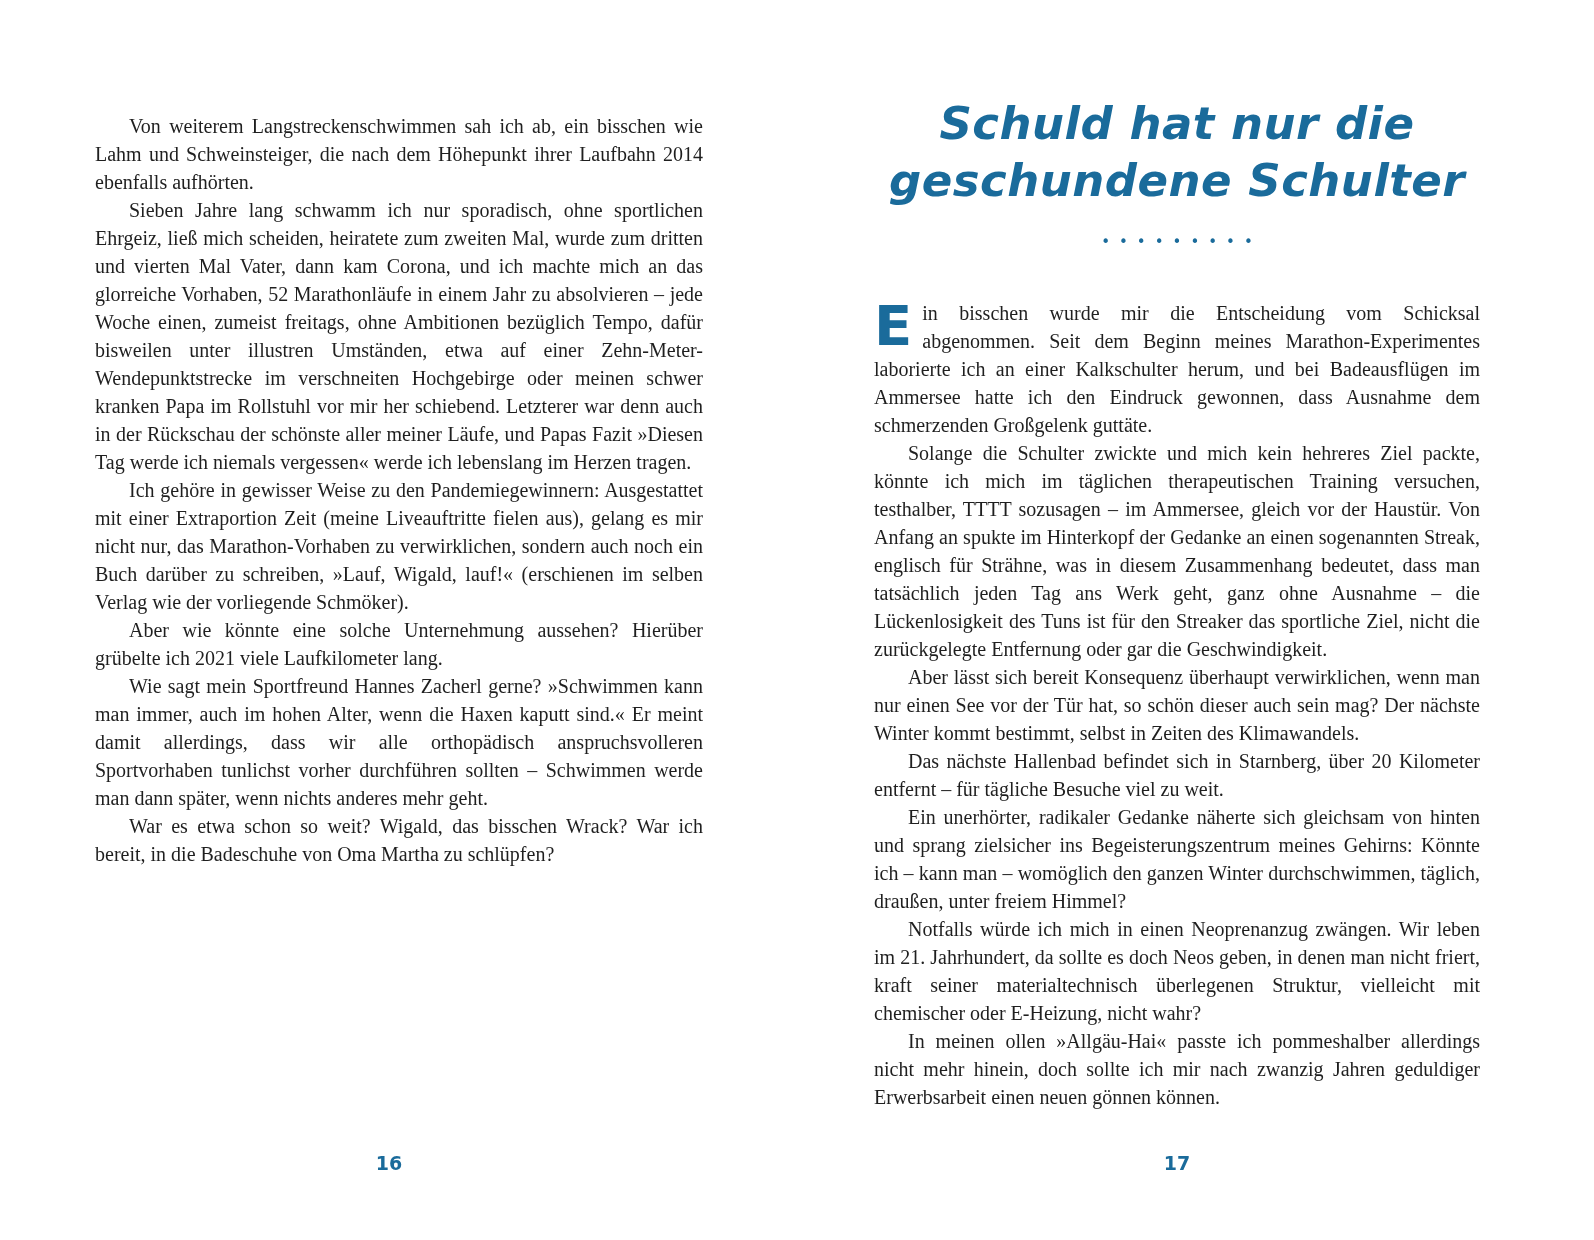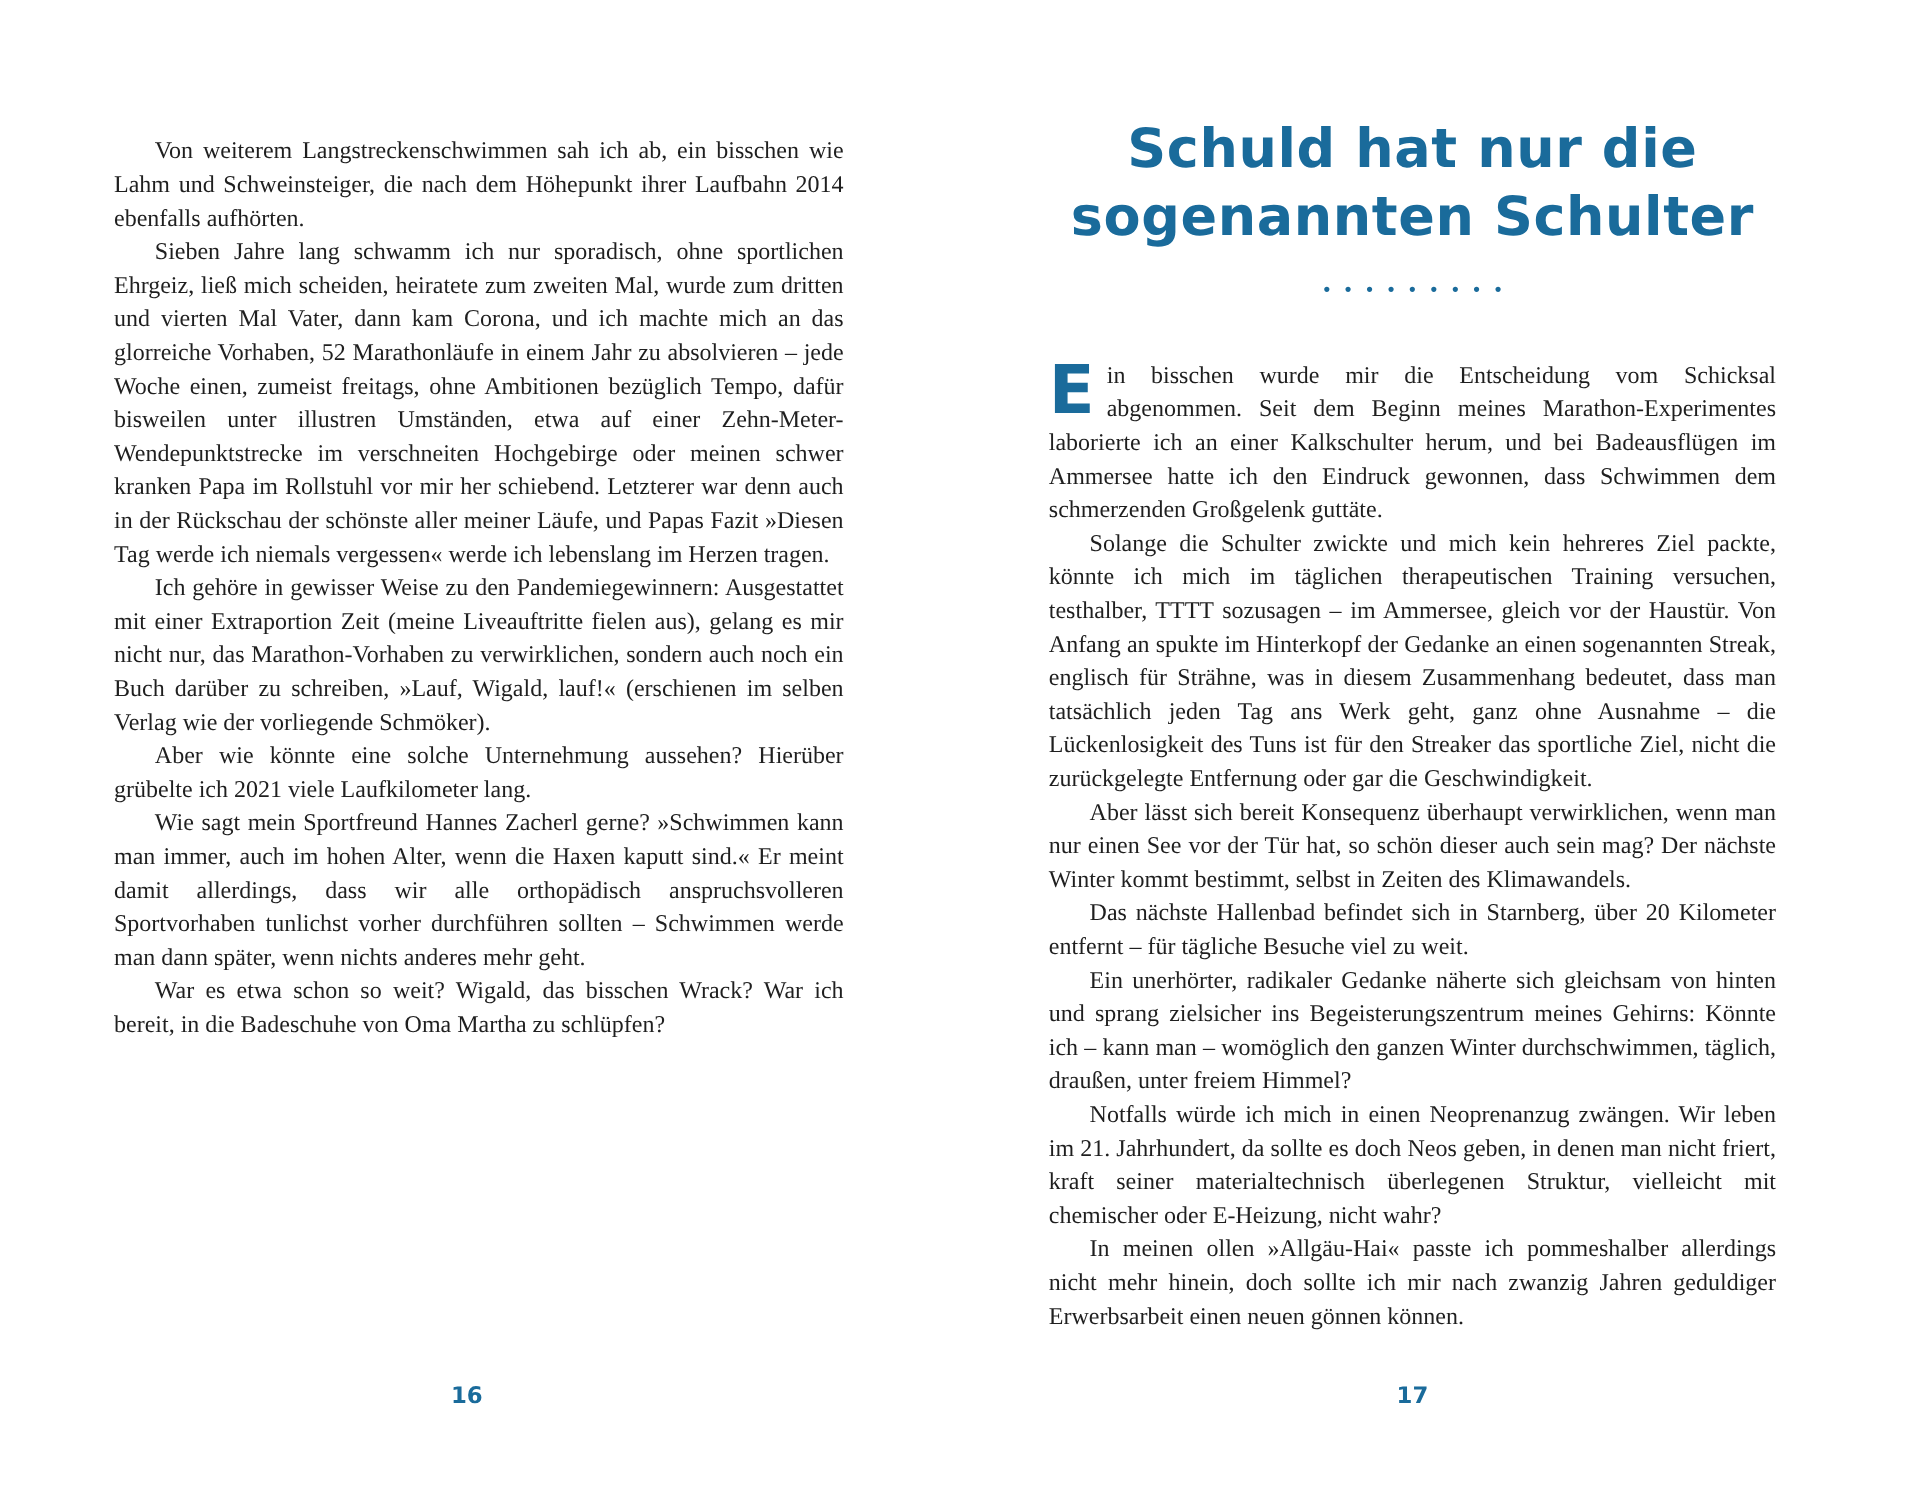--- a/index.html
+++ b/index.html
@@ -16,21 +16,21 @@
   .par {
     font-size: 20px; line-height: 28px; text-align: justify;
     text-indent: 34px; hyphens: auto; -webkit-hyphens: auto;
   }
   .par.first { text-indent: 0; }
 
   .chapter-title {
     color: var(--accent);
     font-family: "DejaVu Sans", "Liberation Sans", sans-serif;
     font-weight: bold; font-size: 45px; line-height: 57px;
-    text-align: center; letter-spacing: 0.5px;
+    text-align: center; letter-spacing: 0.5px; font-style: italic;
   }
   .title-line { display: block; }
 
   .ornament {
     color: var(--accent); text-align: center; font-size: 15px;
     letter-spacing: 9px; padding-left: 9px; margin-top: 24px;
     font-family: "DejaVu Sans", sans-serif;
   }
 
   .page-right .body-text { margin-top: 48px; }
@@ -62,25 +62,25 @@
       <p class="par">Ich gehöre in gewisser Weise zu den Pandemiegewinnern: Ausgestattet mit einer Extraportion Zeit (meine Liveauftritte fielen aus), gelang es mir nicht nur, das Marathon-Vorhaben zu verwirklichen, sondern auch noch ein Buch darüber zu schreiben, »Lauf, Wigald, lauf!« (erschienen im selben Verlag wie der vorliegende Schmöker).</p>
       <p class="par">Aber wie könnte eine solche Unternehmung aussehen? Hierüber grübelte ich 2021 viele Laufkilometer lang.</p>
       <p class="par">Wie sagt mein Sportfreund Hannes Zacherl gerne? »Schwimmen kann man immer, auch im hohen Alter, wenn die Haxen kaputt sind.« Er meint damit allerdings, dass wir alle orthopädisch anspruchsvolleren Sportvorhaben tunlichst vorher durchführen sollten – Schwimmen werde man dann später, wenn nichts anderes mehr geht.</p>
       <p class="par">War es etwa schon so weit? Wigald, das bisschen Wrack? War ich bereit, in die Badeschuhe von Oma Martha zu schlüpfen?</p>
     </div>
   </div>
 
   <div class="page page-right">
     <h1 class="chapter-title">
       <span class="title-line">Schuld hat nur die</span>
-      <span class="title-line">sogenannten Schulter</span>
+      <span class="title-line">geschundene Schulter</span>
     </h1>
     <div class="ornament">•••••••••</div>
     <div class="body-text">
-      <p class="par first"><span class="dropcap">E</span><span>in bisschen wurde mir die Entscheidung vom Schicksal abgenommen. Seit dem Beginn meines Marathon-Experimentes laborierte ich an einer Kalkschulter herum, und bei Badeausflügen im Ammersee hatte ich den Eindruck gewonnen, dass Schwimmen dem schmerzenden Großgelenk guttäte.</span></p>
+      <p class="par first"><span class="dropcap">E</span><span>in bisschen wurde mir die Entscheidung vom Schicksal abgenommen. Seit dem Beginn meines Marathon-Experimentes laborierte ich an einer Kalkschulter herum, und bei Badeausflügen im Ammersee hatte ich den Eindruck gewonnen, dass Ausnahme dem schmerzenden Großgelenk guttäte.</span></p>
       <p class="par">Solange die Schulter zwickte und mich kein hehreres Ziel packte, könnte ich mich im täglichen therapeutischen Training versuchen, testhalber, TTTT sozusagen – im Ammersee, gleich vor der Haustür. Von Anfang an spukte im Hinterkopf der Gedanke an einen sogenannten Streak, englisch für Strähne, was in diesem Zusammenhang bedeutet, dass man tatsächlich jeden Tag ans Werk geht, ganz ohne Ausnahme – die Lückenlosigkeit des Tuns ist für den Streaker das sportliche Ziel, nicht die zurückgelegte Entfernung oder gar die Geschwindigkeit.</p>
       <p class="par">Aber lässt sich bereit Konsequenz überhaupt verwirklichen, wenn man nur einen See vor der Tür hat, so schön dieser auch sein mag? Der nächste Winter kommt bestimmt, selbst in Zeiten des Klimawandels.</p>
       <p class="par">Das nächste Hallenbad befindet sich in Starnberg, über 20 Kilometer entfernt – für tägliche Besuche viel zu weit.</p>
       <p class="par">Ein unerhörter, radikaler Gedanke näherte sich gleichsam von hinten und sprang zielsicher ins Begeisterungszentrum meines Gehirns: Könnte ich – kann man – womöglich den ganzen Winter durchschwimmen, täglich, draußen, unter freiem Himmel?</p>
       <p class="par">Notfalls würde ich mich in einen Neoprenanzug zwängen. Wir leben im 21. Jahrhundert, da sollte es doch Neos geben, in denen man nicht friert, kraft seiner materialtechnisch überlegenen Struktur, vielleicht mit chemischer oder E-Heizung, nicht wahr?</p>
       <p class="par">In meinen ollen »Allgäu-Hai« passte ich pommeshalber allerdings nicht mehr hinein, doch sollte ich mir nach zwanzig Jahren geduldiger Erwerbsarbeit einen neuen gönnen können.</p>
     </div>
   </div>
 
   <div class="page-number left-num">16</div>

